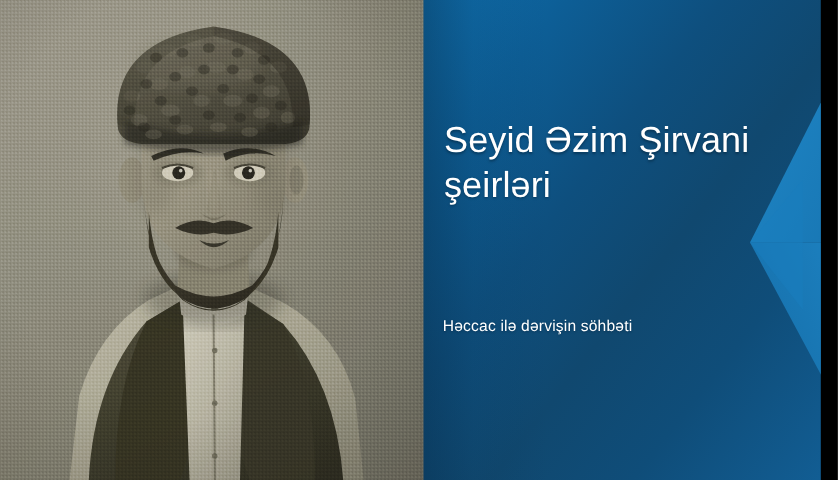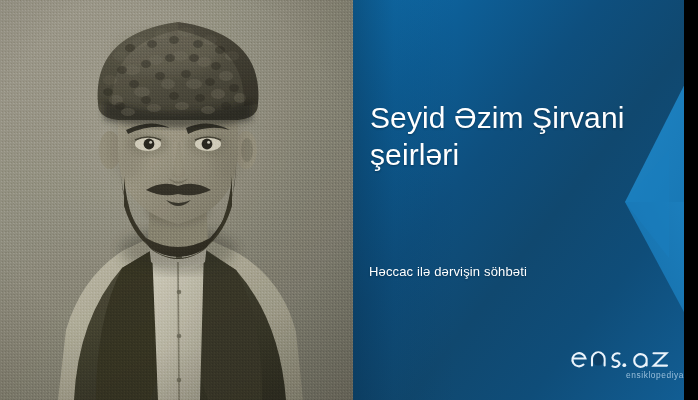--- a/index.html
+++ b/index.html
@@ -334,39 +334,15 @@
 
       <path d="M345 202 L345 338 L272 202 Z" fill="url(#chevBot)"></path>
 
       <path d="M272 202 L316 150 L316 258 Z" fill="#1a7ebe" opacity=".55"></path>
     </svg>
 
     <div class="title">Seyid Əzim Şirvani şeirləri</div>
 
     <div class="subtitle">Həccac ilə dərvişin söhbəti</div>
 
-    <div class="logo">
-      <svg viewBox="0 0 118 42" width="118" height="42">
-        <g fill="none" stroke="#eaf3fb" stroke-width="2.1" stroke-linecap="round">
-
-          <path d="M4.5 18.5 H17.5 A6.6 6.6 0 1 0 15.5 24.6"></path>
-
-          <path d="M24 25.5 V18.6 A6.3 6.3 0 0 1 36.6 18.6 V25.5"></path>
-
-          <path d="M51.5 13.6 A5.2 5.2 0 0 0 44.4 17.6 A4 4 0 0 0 48 20.8
-                   A4 4 0 0 1 51.6 24 A5.2 5.2 0 0 1 44.5 26.4"></path>
-
-          <path d="M78.6 25.5 V18.8 A6.3 6.3 0 1 0 78.6 22.2"></path>
-
-          <path d="M85.5 13.2 H98.4 L85.8 25.6 H99"></path>
-        </g>
-
-        <path d="M30.3 12.7 C33.9 14.3 35.4 17.5 35.4 20.4 C35.4 23.6 33.2 25.6 30.3 25.6
-                 C27.4 25.6 25.3 23.6 25.3 20.4 C25.3 17.5 26.8 14.3 30.3 12.7 Z" fill="#0c3f66"></path>
-
-        <circle cx="56.3" cy="25.2" r="1.9" fill="#eaf3fb"></circle>
-
-        <text x="116" y="38" text-anchor="end" font-family="Liberation Sans, sans-serif" font-size="8.4" letter-spacing=".55" fill="#9fc3de" opacity=".95">ensiklopediya</text>
-      </svg>
-    </div>
   </div>
 
 </div>
 
 </body></html>

